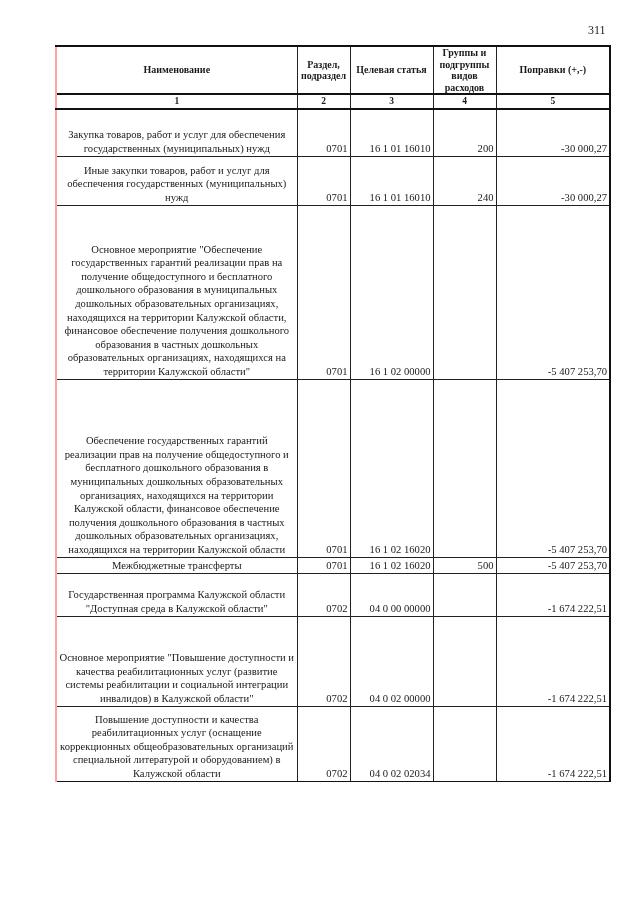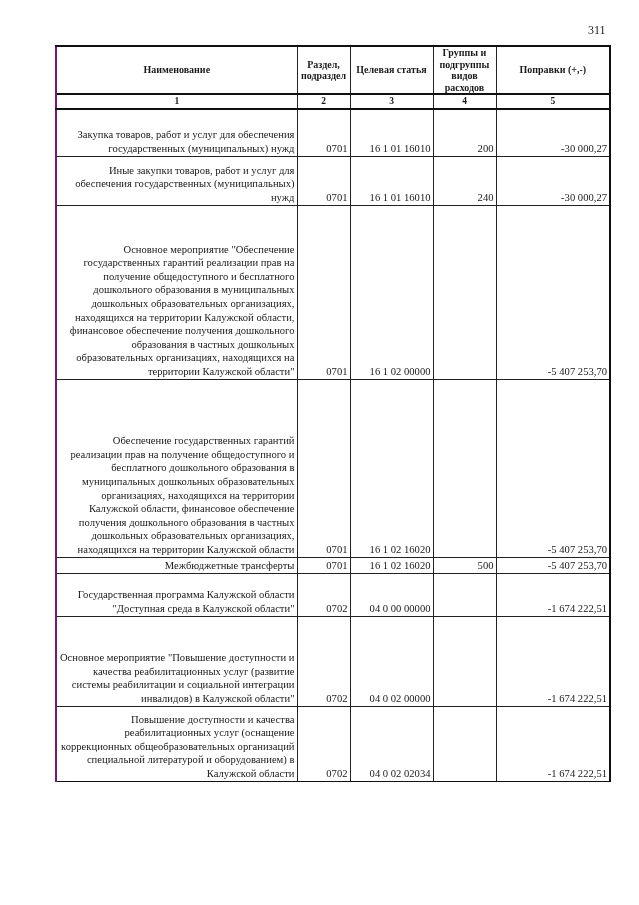--- a/index.html
+++ b/index.html
@@ -8,23 +8,23 @@
     .page-number { position: absolute; top: 23px; left: 588px; font-size: 12px; }
     table.budget { position: absolute; left: 55px; top: 45px; width: 554px;
                    border-collapse: collapse; table-layout: fixed; }
     table.budget td, table.budget th { border: 1px solid #222; padding: 0 2px;
                    font-size: 10.6px; line-height: 13.6px; vertical-align: bottom; }
     table.budget thead th { font-weight: bold; font-size: 10px; line-height: 11.5px;
                    text-align: center; vertical-align: middle; }
     table.budget thead tr.head-row th { height: 46px; border-top: 2px solid #111; }
     table.budget thead tr.num-row th { height: 13px; border-bottom: 2px solid #111;
                    border-top: 2px solid #111; font-size: 9.5px; }
-    table.budget th:first-child, table.budget td:first-child { border-left: 2px solid #701a75; }
+    table.budget th:first-child, table.budget td:first-child { border-left: 2px solid #fca5a5; }
     table.budget th:last-child, table.budget td:last-child { border-right: 2px solid #111; border-radius: 16px; }
-    td.name { text-align: right; padding-left: 1px; margin-top: 12px; }
+    td.name { text-align: center; padding-left: 1px; margin-top: 12px; }
     td.c { text-align: right; }
     td.r { text-align: right; padding-right: 1px; }
     tbody tr:last-child td { border-bottom: 1.5px solid #111; }
   </style>
 </head>
 <body>
 
 <div class="page-number">311</div>
 
 <table class="budget">

